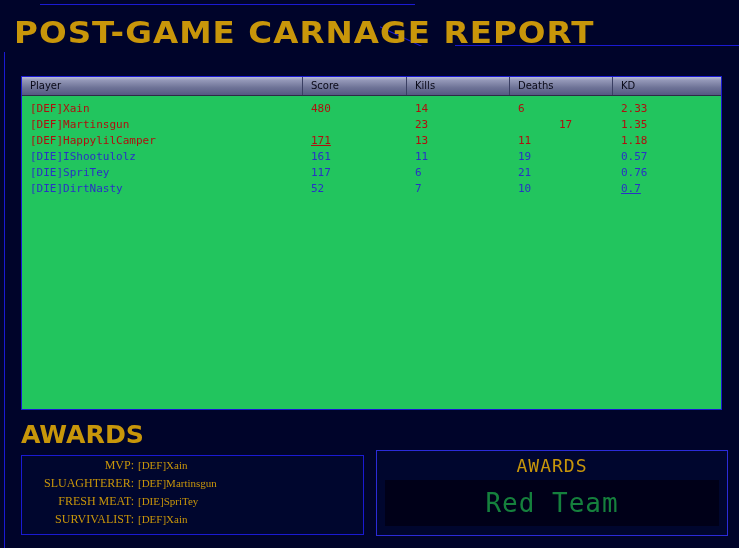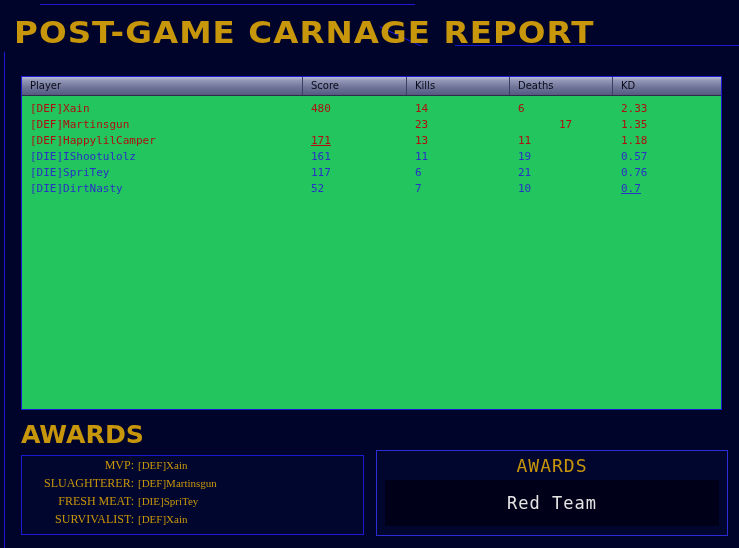--- a/index.html
+++ b/index.html
@@ -168,23 +168,23 @@
   }
   #winner-inner {
     margin-top: 3px;
     height: 46px;
     background: #000018;
     display: flex;
     align-items: center;
     justify-content: center;
   }
   #winner-team {
-    color: #e5e5e5;
-    font-family: "DejaVu Sans Mono", monospace;
-    font-size: 17px;
+    color: #15803d;
+    font-family: "DejaVu Sans Mono", monospace;
+    font-size: 26px;
     letter-spacing: 1px;
   }
 </style>
 </head>
 <body>
 
 <div id="screen">
 
   <div class="deco deco-top-h"></div>
   <div class="deco deco-right-h"></div>

